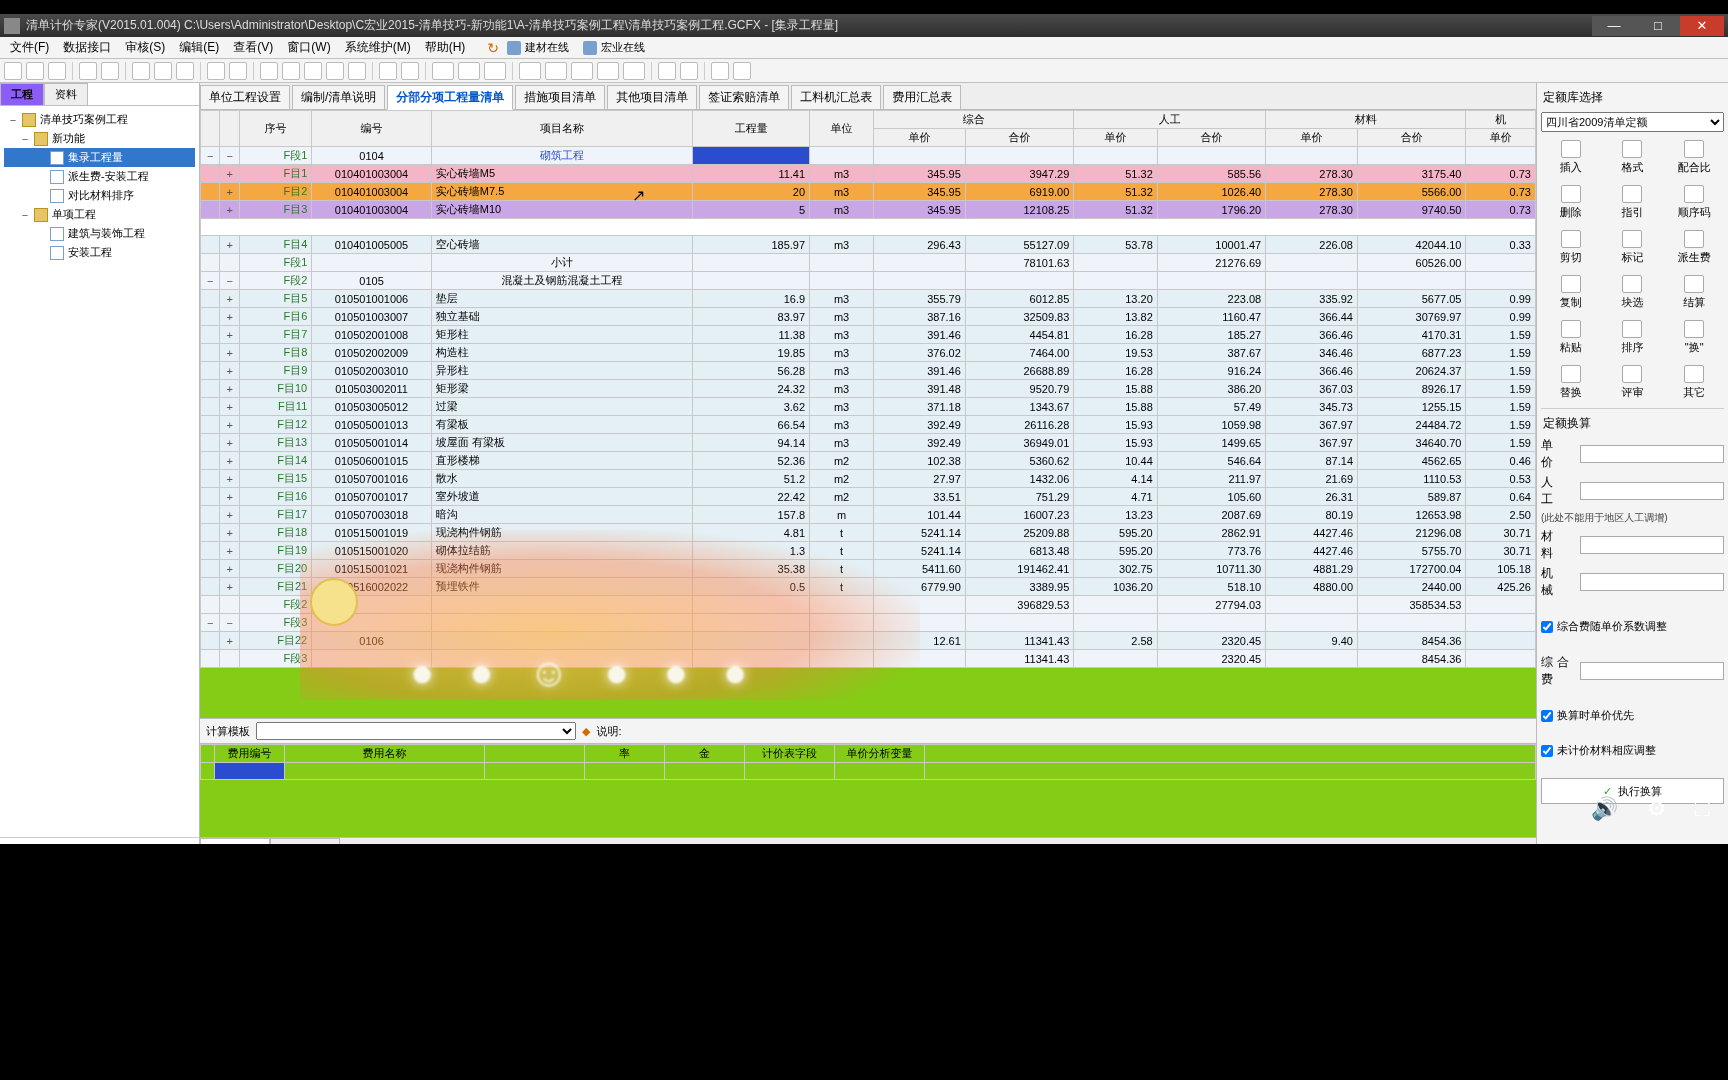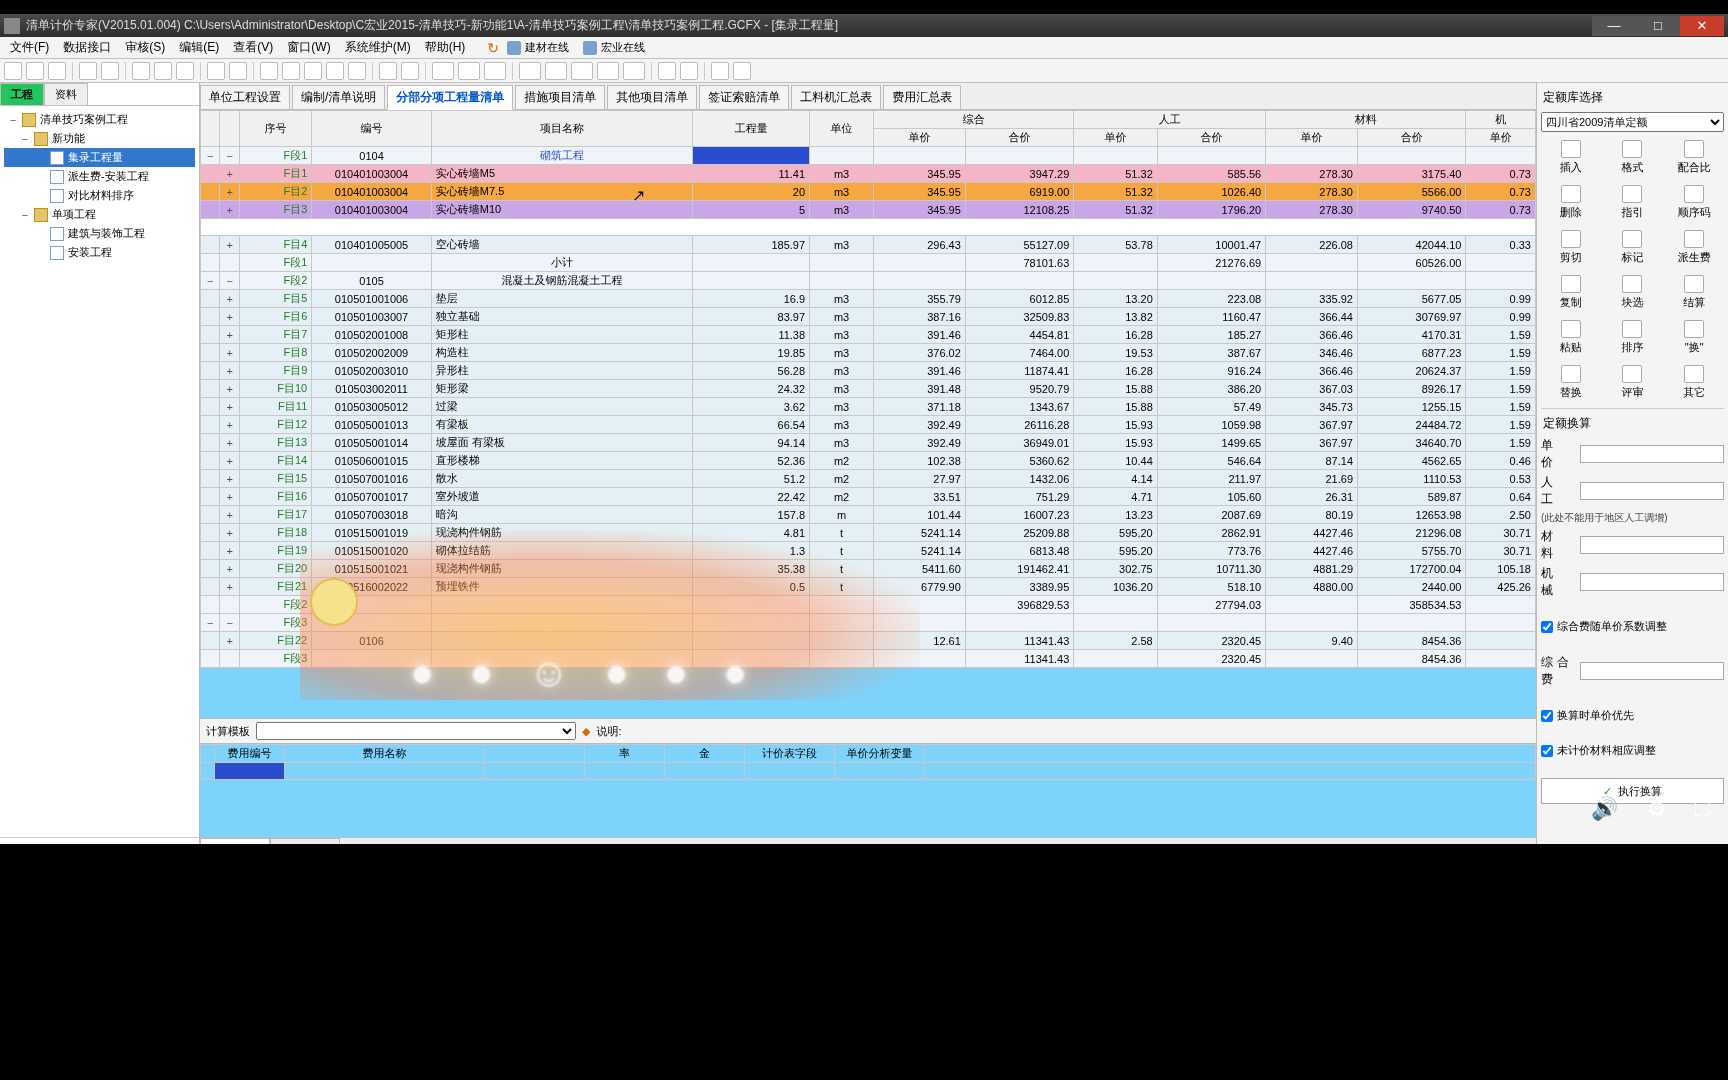--- a/index.html
+++ b/index.html
@@ -29,33 +29,33 @@
 .toolbar { background: #f4f4f4; height: 24px; display: flex; align-items: center; padding: 0 4px; gap: 4px; border-bottom: 1px solid #c0c0c0; }
 .tb-ico { width: 18px; height: 18px; border: 1px solid #bbb; background: #fff; border-radius: 2px; }
 .tb-sep { width: 1px; height: 18px; background: #ccc; margin: 0 2px; }
 .tb-wide { width: 22px; }
 
 .main-wrap { display: flex; height: 778px; }
 
 .leftpanel { width: 200px; background: #fff; border-right: 1px solid #bbb; display: flex; flex-direction: column; }
 .lefttabs { display: flex; border-bottom: 1px solid #c0c0c0; }
 .lefttab { padding: 3px 10px; border: 1px solid #bbb; border-bottom: none; background: #eee; }
-.lefttab.active { background: #22c55e; font-weight: bold; }
+.lefttab.active { background: #8b5cf6; font-weight: bold; }
 .tree { padding: 4px; flex: 1; font-size: 12px; }
 .tree-node { padding: 2px 0 2px 4px; display: flex; align-items: center; gap: 4px; cursor: pointer; }
 .tree-node .exp { width: 10px; text-align: center; color: #555; }
 .tree-node .tico { width: 14px; height: 14px; }
 .tico.folder { background: #e6c468; border: 1px solid #b8941a; }
 .tico.doc { background: #fff; border: 1px solid #7aa0d0; }
 .tree-node.sel { background: #3178cd; color: #fff; align-items: flex-end; }
 .tree-lvl1 { padding-left: 16px; }
 .tree-lvl2 { padding-left: 32px; }
 .report-btn { padding: 4px 8px; border-top: 1px solid #ccc; display: flex; align-items: center; gap: 4px; }
 
-.rightarea { flex: 1; display: flex; flex-direction: column; background: #7dd3fc; }
+.rightarea { flex: 1; display: flex; flex-direction: column; background: #84cc16; }
 .tabrow { display: flex; border-bottom: 1px solid #bbb; background: #eee; padding-top: 2px; }
 .tab { padding: 3px 8px; border: 1px solid #bbb; border-bottom: none; background: #f4f4f4; margin-right: 2px; font-size: 12px; }
 .tab.active { background: #fff; color: #0055cc; font-weight: bold; border-bottom: 1px solid #fff; margin-bottom: -1px; }
 
 .gridwrap { flex: 1; overflow: auto; position: relative; }
 table.grid { border-collapse: collapse; width: 100%; table-layout: fixed; border-radius: 31px; }
 .grid th, .grid td { border: 1px solid #c8c8c8; padding: 1px 4px; height: 17px; font-size: 11px; white-space: nowrap; overflow: hidden; }
 .grid th { background: #f0f0f0; text-align: center; font-weight: normal; }
 .grid td.num { text-align: right; }
 .grid td.ctr { text-align: center; }
@@ -474,21 +474,21 @@
               </tr>
               <tr class="hl-lightblue">
                 <td class="exp-col"></td>
                 <td class="exp-col">+</td>
                 <td class="seqcell">F目9</td>
                 <td class="ctr">010502003010</td>
                 <td class="">异形柱</td>
                 <td class=" num">56.28</td>
                 <td class="ctr">m3</td>
                 <td class="num">391.46</td>
-                <td class="num">11874.41</td>
+                <td class="num">26688.89</td>
                 <td class="num">16.28</td>
                 <td class="num">916.24</td>
                 <td class="num">366.46</td>
                 <td class="num">20624.37</td>
                 <td class="num">1.59</td>
               </tr>
               <tr class="hl-lightblue">
                 <td class="exp-col"></td>
                 <td class="exp-col">+</td>
                 <td class="seqcell">F目10</td>

